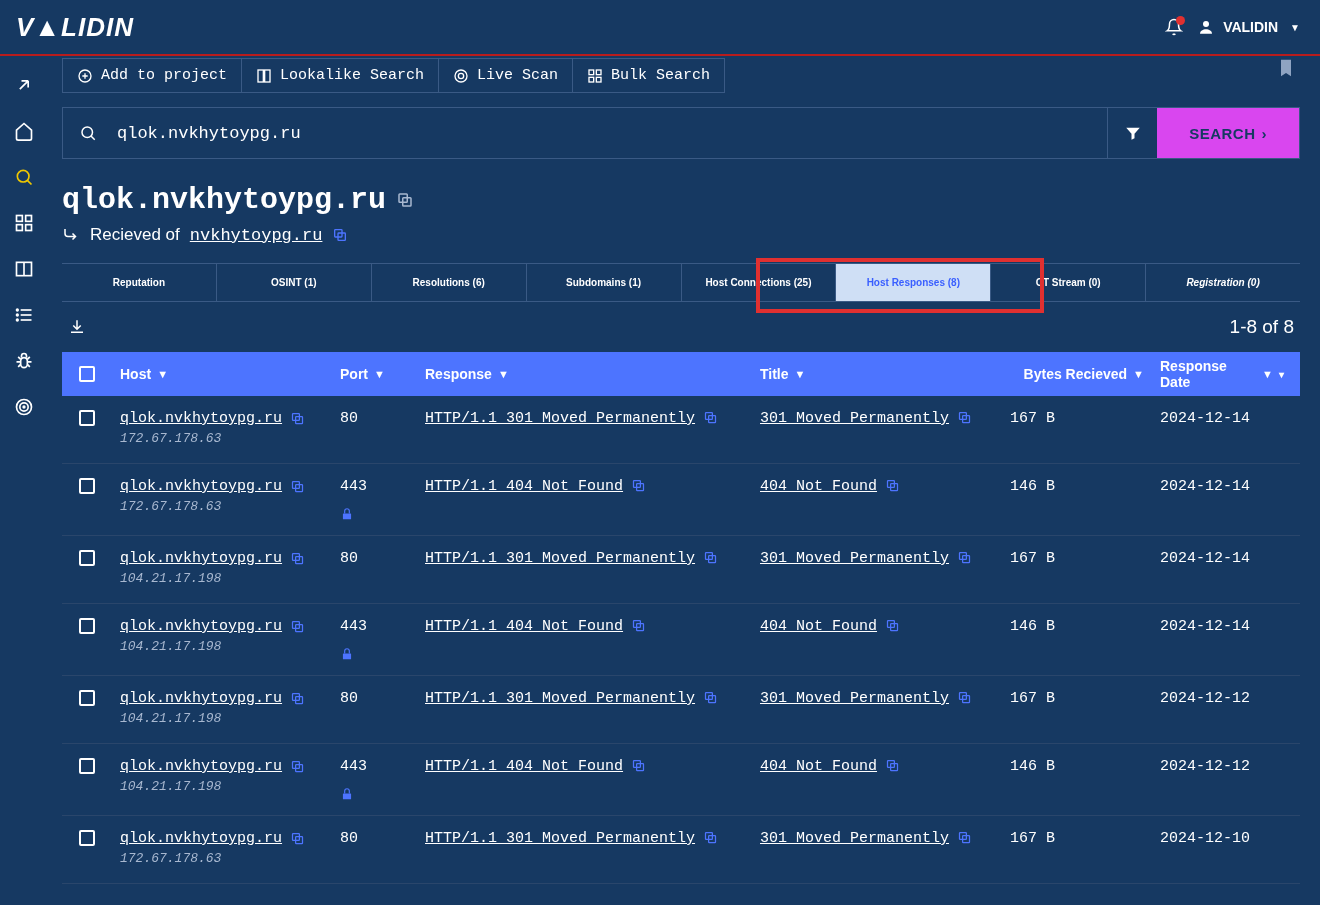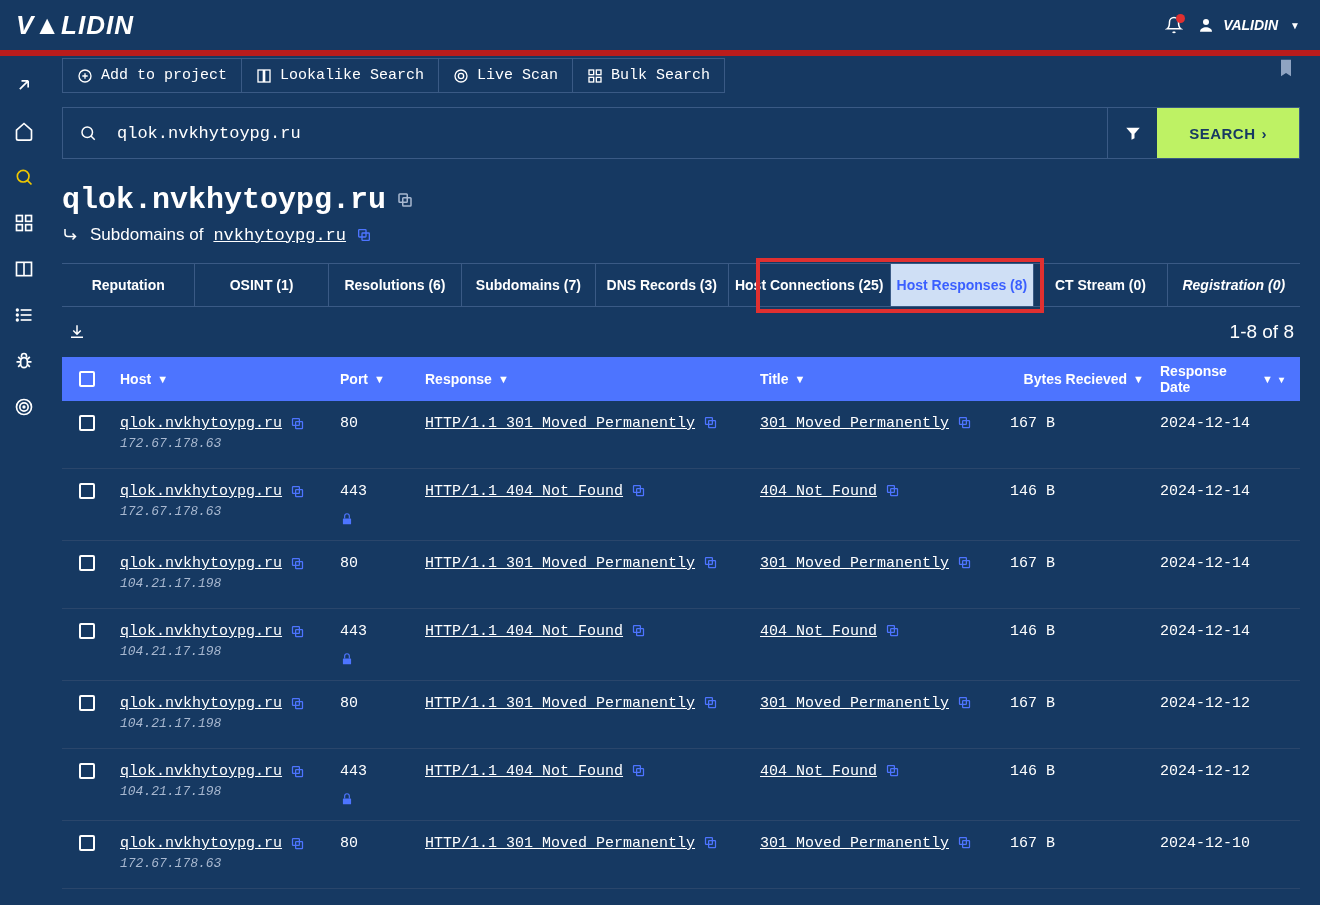--- a/index.html
+++ b/index.html
@@ -10,38 +10,37 @@
   font-size: 14px;
   width: 1320px;
   height: 905px;
   overflow: hidden;
 }
 
 
 .topbar {
   height: 56px;
   background: #163962;
-  border-bottom: 6px solid #b91c1c;
+  border-bottom: 2px solid #b91c1c;
   display: flex;
   align-items: center;
   justify-content: space-between;
   padding: 0 20px 0 16px;
   gap: 36px;
 }
 .logo {
   font-size: 26px;
   font-weight: 900;
   letter-spacing: 1px;
   font-style: italic;
 }
 .topbar-right {
   display: flex;
   align-items: flex-end;
   gap: 14px;
-  font-style: italic;
 }
 .bell { position: relative; }
 .bell-dot {
   position: absolute;
   top: -2px; right: -2px;
   width: 9px; height: 9px;
   background: #e03030;
   border-radius: 50%;
 }
 .user-label { font-weight: 700; font-size: 14px; }
@@ -113,21 +112,21 @@
 }
 .filter-btn {
   width: 50px;
   display: flex;
   align-items: center;
   justify-content: center;
   border-left: 1px solid #3a5a85;
   cursor: pointer;
 }
 .search-btn {
-  background: #bef264;
+  background: #d946ef;
   color: #163962;
   font-weight: 800;
   font-size: 15px;
   padding: 0 32px;
   display: flex;
   align-items: center;
   gap: 6px;
   letter-spacing: 0.5px;
   cursor: pointer;
 }
@@ -156,21 +155,21 @@
 .tabs {
   display: flex;
   border-top: 1px solid #3a5a85;
   border-bottom: 1px solid #3a5a85;
 }
 .tab {
   flex: 1;
   text-align: center;
   padding: 13px 6px;
   font-weight: 700;
-  font-size: 14px;
+  font-size: 10px;
   border-right: 1px solid #3a5a85;
   cursor: pointer;
   white-space: nowrap;
 }
 .tab:last-child { border-right: none; font-style: italic; }
 .tab.active {
   background: #cfdff5;
   color: #3a5fff;
 }
 .highlight-box {
@@ -383,38 +382,37 @@
           <svg width="18" height="18" viewBox="0 0 24 24" fill="none" stroke="#a8b8d0" stroke-width="2">
               <rect x="9" y="9" width="11" height="11" rx="1"></rect>
               <rect x="4" y="4" width="11" height="11" rx="1"></rect>
             </svg>
         </span>
       </div>
       <div class="subdomain-line">
         <svg width="18" height="18" viewBox="0 0 24 24" fill="none" stroke="#fff" stroke-width="2">
             <path d="M4 4v6a4 4 0 0 0 4 4h10M14 10l4 4-4 4"></path>
           </svg>
-        <span>Subdomains of</span>
+        <span>Recieved of</span>
         <a href="#">nvkhytoypg.ru</a>
         <span class="copy-icon">
           <svg width="16" height="16" viewBox="0 0 24 24" fill="none" stroke="#4d74ff" stroke-width="2">
               <rect x="9" y="9" width="11" height="11" rx="1"></rect>
               <rect x="4" y="4" width="11" height="11" rx="1"></rect>
             </svg>
         </span>
       </div>
     </div>
 
     <div style="position:relative;">
       <div class="tabs">
         <div class="tab">Reputation</div>
         <div class="tab">OSINT (1)</div>
         <div class="tab">Resolutions (6)</div>
-        <div class="tab">Subdomains (7)</div>
-        <div class="tab">DNS Records (3)</div>
+        <div class="tab">Subdomains (1)</div>
         <div class="tab">Host Connections (25)</div>
         <div class="tab active">Host Responses (8)</div>
         <div class="tab">CT Stream (0)</div>
         <div class="tab">Registration (0)</div>
       </div>
       <div class="highlight-box" style="left:694px;top:-5px;width:288px;height:55px;"></div>
     </div>
 
     <div class="table-controls">
       <span>

